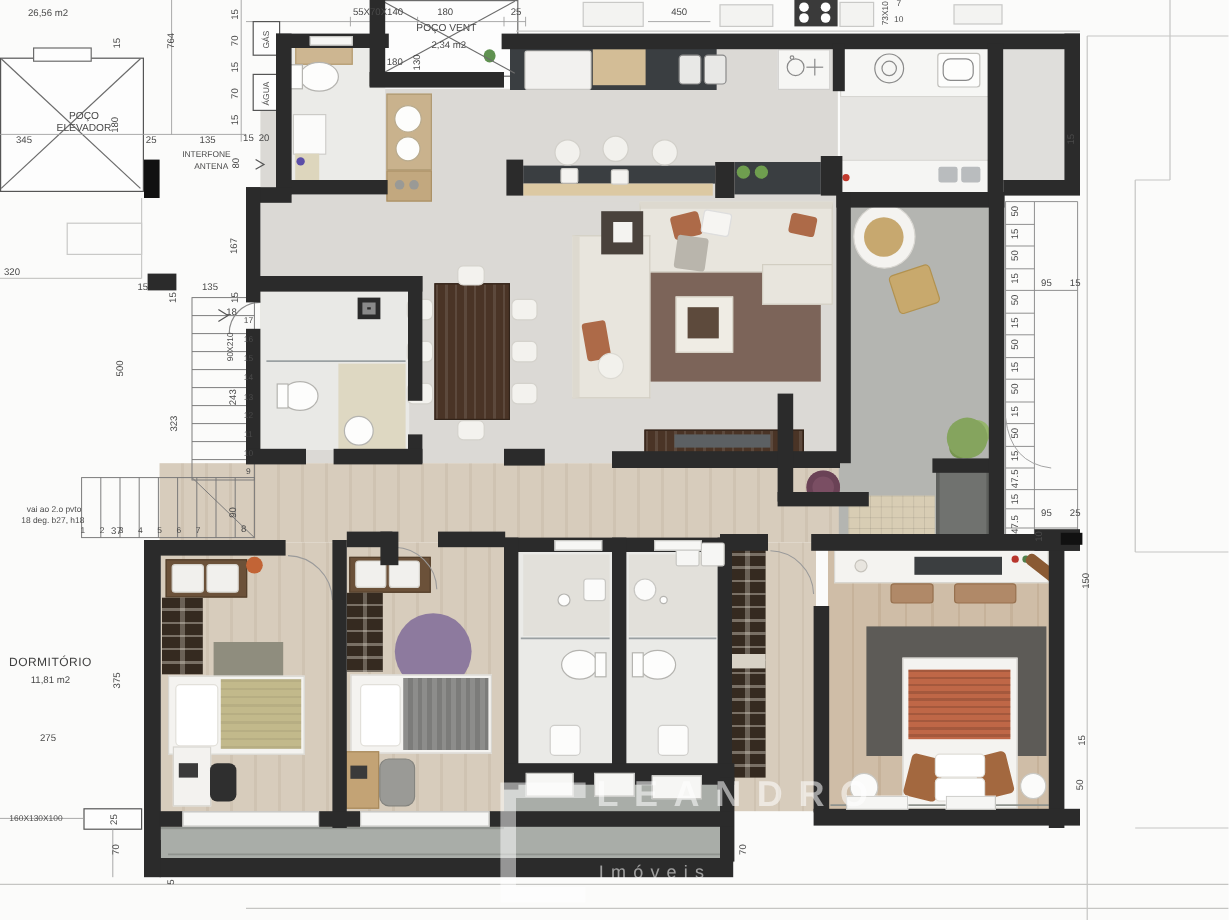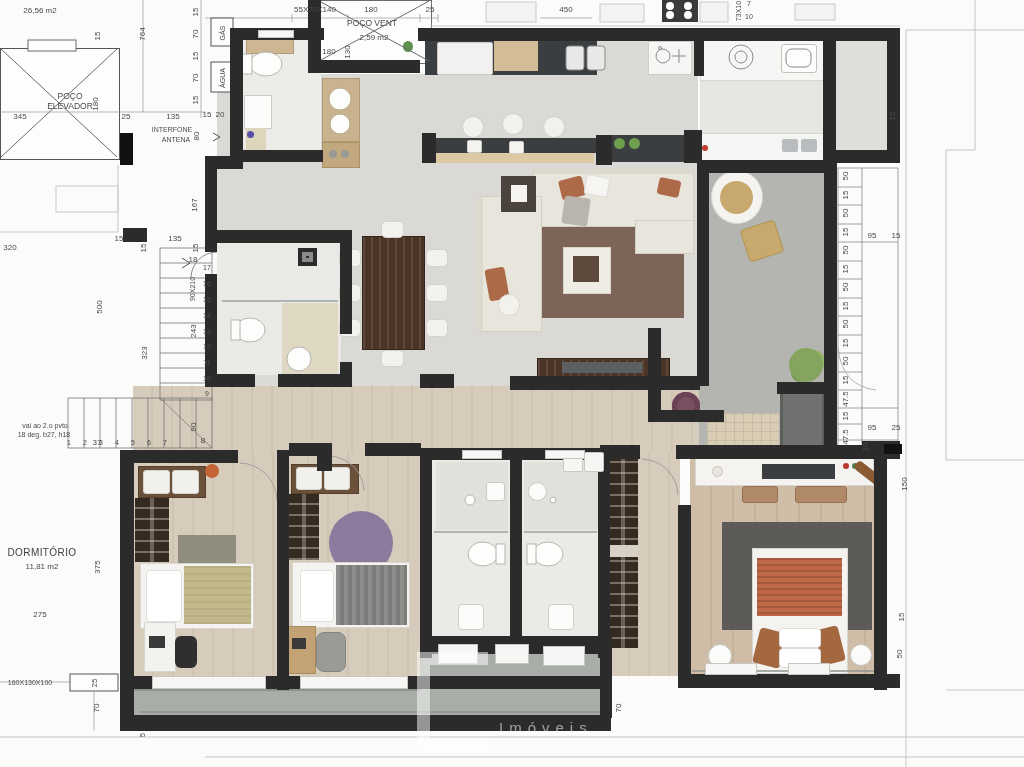--- a/index.html
+++ b/index.html
@@ -435,21 +435,21 @@
   <span class="lbl rot sm" style="left:223px;top:78px;">ÁGUA</span>
   <span class="lbl sm" style="left:172px;top:130px;">INTERFONE</span>
   <span class="lbl sm" style="left:176px;top:140px;">ANTENA</span>
   <span class="lbl rot" style="left:197px;top:136px;">80</span>
 
   <span class="lbl" style="left:315px;top:10px;">55X70X140</span>
   <span class="lbl" style="left:371px;top:10px;">180</span>
   <span class="lbl" style="left:430px;top:10px;">25</span>
   <span class="lbl" style="left:566px;top:10px;">450</span>
   <span class="lbl" style="left:372px;top:24px;font-size:8.5px;">POÇO VENT</span>
-  <span class="lbl" style="left:374px;top:38px;">2,59 m2</span>
+  <span class="lbl" style="left:374px;top:38px;">2,34 m2</span>
   <span class="lbl" style="left:329px;top:52px;">180</span>
   <span class="lbl rot" style="left:348px;top:52px;">130</span>
   <span class="lbl rot sm" style="left:739px;top:11px;">73X10</span>
   <span class="lbl sm" style="left:749px;top:4px;">7</span>
   <span class="lbl sm" style="left:749px;top:17px;">10</span>
   <span class="lbl rot" style="left:893px;top:116px;">15</span>
 
   <span class="lbl rot" style="left:846px;top:176px;">50</span>
   <span class="lbl rot" style="left:846px;top:195px;">15</span>
   <span class="lbl rot" style="left:846px;top:213px;">50</span>
@@ -467,21 +467,21 @@
   <span class="lbl rot" style="left:846px;top:437px;">47.5</span>
   <span class="lbl rot" style="left:866px;top:447px;">10</span>
   <span class="lbl" style="left:872px;top:236px;">95</span>
   <span class="lbl" style="left:896px;top:236px;">15</span>
   <span class="lbl" style="left:872px;top:428px;">95</span>
   <span class="lbl" style="left:896px;top:428px;">25</span>
   <span class="lbl rot" style="left:905px;top:484px;">150</span>
   <span class="lbl rot" style="left:902px;top:617px;">15</span>
   <span class="lbl rot" style="left:900px;top:654px;">50</span>
 
-  <span class="lbl" style="left:10px;top:248px;">320</span>
+  <span class="lbl" style="left:10px;top:227px;">320</span>
   <span class="lbl" style="left:119px;top:239px;">15</span>
   <span class="lbl rot" style="left:144px;top:248px;">15</span>
   <span class="lbl" style="left:175px;top:239px;">135</span>
   <span class="lbl rot" style="left:196px;top:248px;">15</span>
   <span class="lbl rot" style="left:195px;top:205px;">167</span>
   <span class="lbl" style="left:193px;top:260px;">18</span>
   <span class="lbl rot sm" style="left:193px;top:289px;">90X210</span>
   <span class="lbl rot" style="left:194px;top:331px;">243</span>
   <span class="lbl rot" style="left:100px;top:307px;">500</span>
   <span class="lbl rot" style="left:145px;top:353px;">323</span>
@@ -514,15 +514,16 @@
   <span class="lbl" style="left:42px;top:567px;">11,81 m2</span>
   <span class="lbl rot" style="left:98px;top:567px;">375</span>
   <span class="lbl" style="left:40px;top:615px;">275</span>
   <span class="lbl sm" style="left:30px;top:683px;">160X130X100</span>
   <span class="lbl rot" style="left:95px;top:683px;">25</span>
   <span class="lbl rot" style="left:97px;top:708px;">70</span>
   <span class="lbl rot" style="left:143px;top:735px;">5</span>
   <span class="lbl rot" style="left:619px;top:708px;">70</span>
 
   <div class="wmlogo" style="left:417px;top:652px;"></div>
+  <div class="wm" style="left:497px;top:646px;font-size:30px;letter-spacing:13px;">LEANDRO</div>
   <div class="wm" style="left:499px;top:719px;font-size:15px;letter-spacing:6px;font-weight:normal;">Imóveis</div>
 
 </div>
 
 </body></html>

